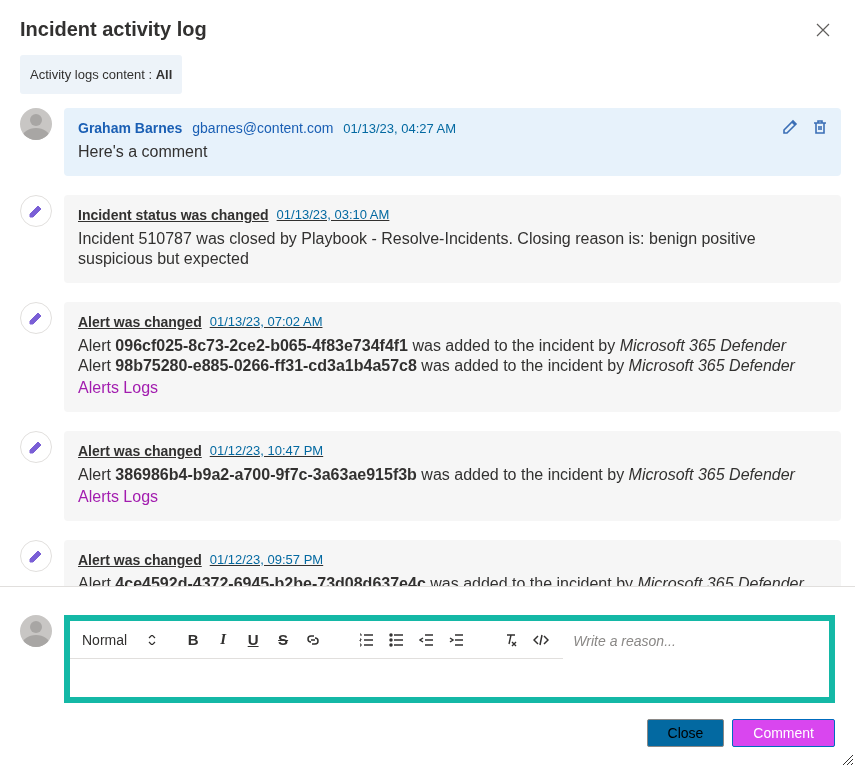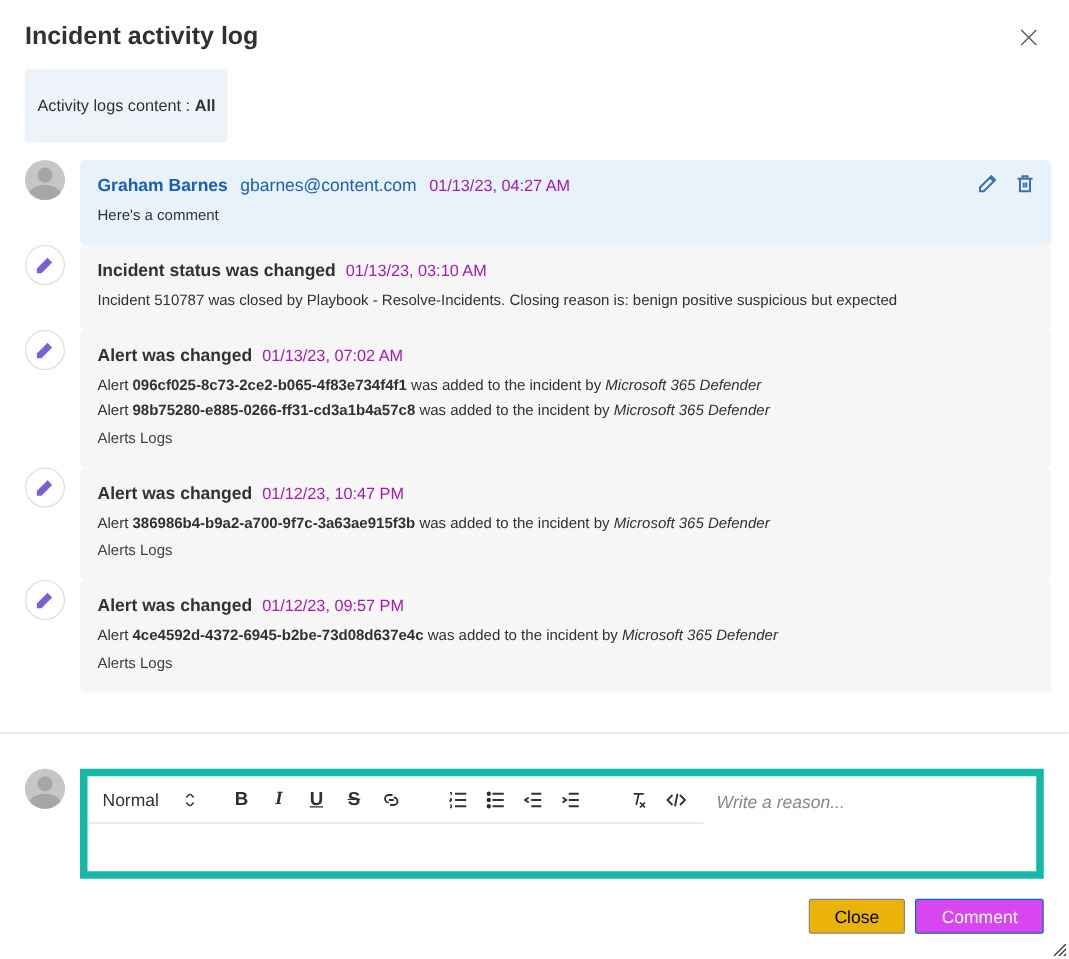--- a/index.html
+++ b/index.html
@@ -19,31 +19,31 @@
     display: flex; justify-content: space-between; align-items: center;
     padding: 18px 24px 6px 20px;
   }
   .title { font-size: 20px; font-weight: 600; }
   .close-x {
     width: 16px; height: 16px; stroke: #605e5c; cursor: pointer;
   }
   .filter-row { padding: 8px 20px 14px 20px; }
   .filter-pill {
     display: inline-block; background: #edf3f9; border-radius: 3px;
-    padding: 22px 10px; font-size: 13px; color: #323130; text-align: center;
+    padding: 12px 10px; font-size: 13px; color: #323130; text-align: center;
   }
   .filter-pill .bold { font-weight: 700; }
   .scroll-area {
     flex: 1; overflow-y: auto; padding: 0 10px 0 20px;
     border-bottom: 1px solid #e1dfdd;
     position: relative;
   }
   .scroll-inner { padding-right: 4px; }
   .entry {
-    display: flex; gap: 12px; margin-bottom: 0;
+    display: flex; gap: 12px; margin-bottom: 19px;
   }
   .avatar-col { width: 32px; flex: 0 0 32px; }
   .avatar {
     width: 32px; height: 32px; border-radius: 50%; background: #c8c6c4;
     position: relative; overflow: hidden;
   }
   .avatar::before {
     content: ""; position: absolute; width: 12px; height: 12px;
     background: #a8a6a4; border-radius: 50%; top: 6px; left: 10px;
   }
@@ -60,30 +60,30 @@
   .card {
     flex: 1; border-radius: 4px; padding: 12px 14px 14px 14px;
     position: relative;
   }
   .card.comment { background: #e7f2fb; }
   .card.event { background: #f6f6f6; }
   .card-header.comment-header {
     display: flex; align-items: baseline; gap: 10px; margin-bottom: 6px;
   }
   .card-header.event-header {
-    display: flex; align-items: center; gap: 8px; margin-bottom: 6px;
+    display: flex; align-items: flex-start; gap: 8px; margin-bottom: 6px; text-decoration: underline;
   }
   .user-name { color: #1a5fb4; font-weight: 600; }
   .user-email { color: #1a5fb4; }
-  .entry-time { color: #a21caf; font-size: 13px; }
+  .entry-time { color: #0369a1; font-size: 13px; }
   .event-title { font-weight: 700; }
-  .card-body { font-size: 12px; line-height: 20px; }
+  .card-body { font-size: 16px; line-height: 20px; }
   .card-body .bold { font-weight: 700; }
   .card-body .italic { font-style: italic; }
-  .alerts-link { color: #404040; cursor: pointer; display: inline-block; margin-top: 2px; }
+  .alerts-link { color: #a21caf; cursor: pointer; display: inline-block; margin-top: 2px; }
   .card-actions {
     position: absolute; top: 10px; right: 12px; display: flex; gap: 12px;
   }
   .card-actions svg { width: 18px; height: 18px; cursor: pointer; stroke: #3b6fb6; fill: none; }
 
   .composer {
     padding: 28px 20px 16px 20px; display: flex; gap: 12px;
   }
   .composer .avatar { flex: 0 0 32px; }
   .editor {
@@ -110,21 +110,21 @@
   .tb-svg { width: 16px; height: 16px; }
   .editor-area {
     min-height: 76px; padding: 12px 10px; font-size: 14px; color: #8a8886;
     font-style: italic;
   }
   .footer {
     display: flex; justify-content: flex-end; gap: 8px; padding: 0 20px 20px 20px;
   }
   .btn {
     padding: 5px 20px; font-size: 14px; border-radius: 2px; cursor: pointer;
-    border: 1px solid #8a8886; background: #eab308;
+    border: 1px solid #8a8886; background: #0369a1;
   }
   .btn.primary { background: #d946ef; color: #fff; border-color: #006cbe; }
 
   
   .scroll-area::-webkit-scrollbar { width: 14px; }
   .scroll-area::-webkit-scrollbar-thumb { background: #c8c6c4; border-radius: 0; }
   .scroll-area::-webkit-scrollbar-track { background: transparent; }
 
   .resize-grip {
     position: absolute; right: 2px; bottom: 2px; width: 10px; height: 10px;

